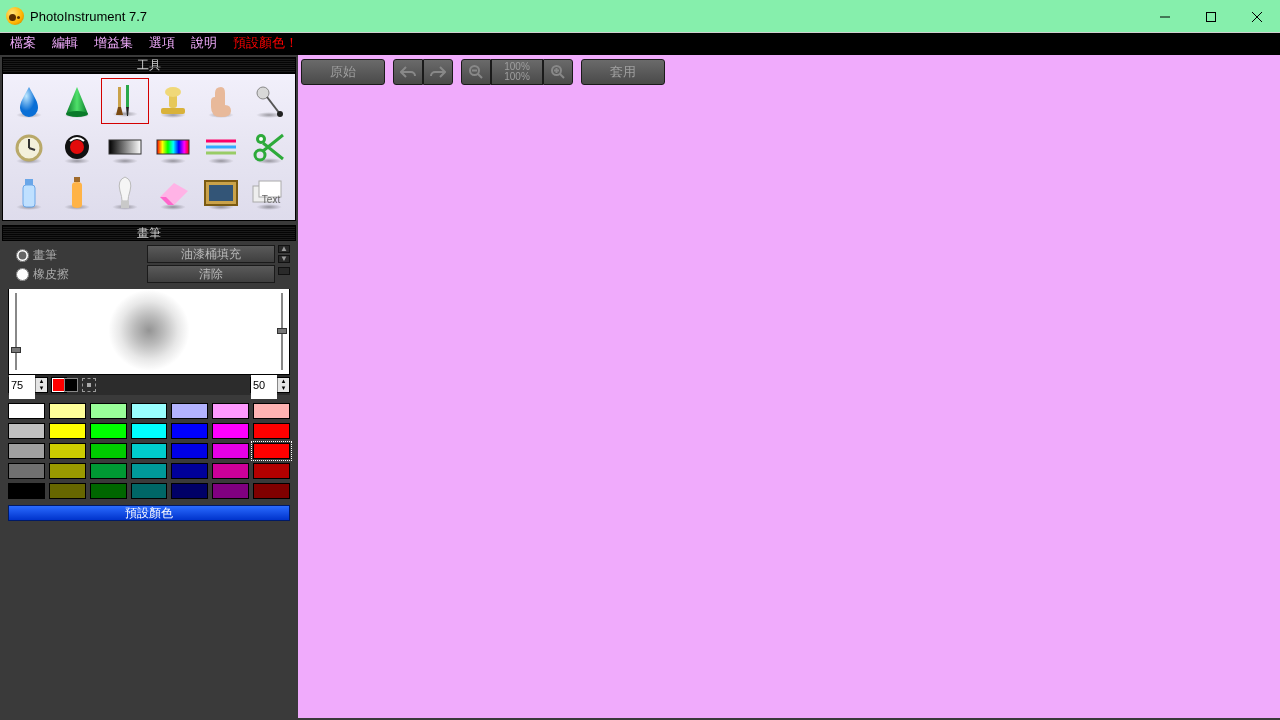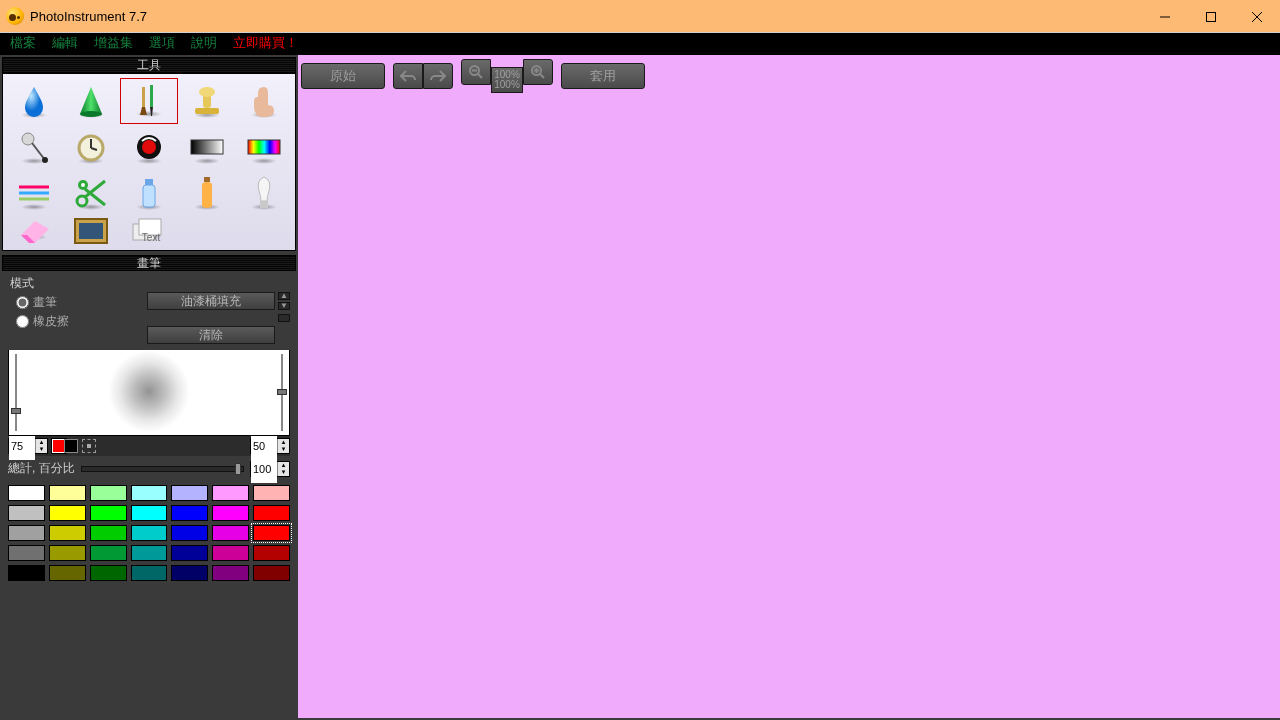--- a/index.html
+++ b/index.html
@@ -1,56 +1,56 @@
 <!DOCTYPE html>
 <html><head>
 <meta charset="utf-8">
 <style>
   * { box-sizing: border-box; margin: 0; padding: 0; user-select: none; }
   html, body { width: 1280px; height: 720px; font-family: "Microsoft JhengHei", "PingFang TC", sans-serif; font-size: 12px; overflow: hidden; }
   body { background: #3a3a3a; color: #cfcfcf; }
 
   
-  .titlebar { height: 33px; background: #fdba74; display: flex; align-items: center; padding: 0 6px; color: #000; position: relative; border-bottom: 1px solid #d0d0d0; }
+  .titlebar { height: 33px; background: #86efac; display: flex; align-items: center; padding: 0 6px; color: #000; position: relative; border-bottom: 1px solid #d0d0d0; }
   .titlebar .app-icon { width: 18px; height: 18px; border-radius: 50%; background: radial-gradient(circle at 35% 35%, #ffe37a 0%, #ffb300 60%, #b36b00 100%); margin-right: 6px; display:flex; align-items:center; justify-content:center;}
   .titlebar .app-icon::after{content:""; width:7px; height:7px; border-radius:50%; background:#5a2f00; box-shadow: 6px 0 0 -2px #5a2f00; transform: translate(-3px,1px);}
   .titlebar .title { font-size: 13px; color: #000; }
   .winctrls { position: absolute; right: 0; top: 0; height: 33px; display: flex; }
   .winctrls div { width: 46px; height: 33px; display: flex; align-items: center; justify-content: center; color: #000; }
   .winctrls svg { stroke: #000; stroke-width: 1; fill: none; }
 
   
   .menubar { height: 20px; background: #000; display: flex; align-items: center; padding: 0 2px; font-size: 13px; }
-  .menubar .mitem { padding: 1px 8px; color: #15803d; }
+  .menubar .mitem { padding: 1px 8px; color: #f0abfc; }
   .menubar .mitem.buy { color: #ff0000; }
 
   .workspace { display: flex; height: calc(720px - 33px - 20px - 2px); background: #3a3a3a; border-top: 2px solid #000; }
 
   
   .left { width: 298px; flex: 0 0 298px; background: #3a3a3a; display: flex; flex-direction: column; }
   .panel { margin: 2px; }
   .panel-header { height: 16px; background: linear-gradient(#2a2a2a,#000,#2a2a2a); background:#000; color: #cfcfcf; text-align: center; font-size: 12px; line-height: 15px; border:1px solid #000; }
   .panel-header span{display:inline-block;}
   .panel-header { background: repeating-linear-gradient(0deg,#1a1a1a 0px,#1a1a1a 1px,#050505 1px,#050505 2px); }
 
   
-  .tools-body { background: linear-gradient(#f2f0fb,#e7e5f2 50%,#dedcec); border: 1px solid #000; padding: 4px 2px; display: grid; grid-template-columns: repeat(5, 1fr); grid-template-rows: repeat(3, 46px); gap: 0px 0px; }
+  .tools-body { background: linear-gradient(#f2f0fb,#e7e5f2 50%,#dedcec); border: 1px solid #000; padding: 4px 2px; display: grid; grid-template-columns: repeat(6, 1fr); grid-template-rows: repeat(3, 46px); gap: 0px 0px; }
   .tool { display: flex; align-items: center; justify-content: center; position:relative; }
   .tool.selected { border: 1px solid #d40000; }
   .tool .shadow{position:absolute; bottom:6px; left:50%; transform:translateX(-50%); width:26px; height:6px; border-radius:50%; background:radial-gradient(ellipse at center, rgba(0,0,0,.35), rgba(0,0,0,0) 70%);}
   .tool svg{position:relative; z-index:1;}
 
   
   .opts-body { background: #3a3a3a; padding: 4px 6px 6px 6px; }
   .radio { display: flex; align-items: center; color: #aaa; font-size: 12px; padding-left:8px; margin-top:2px;}
   .radio input { margin-right: 4px; accent-color:#666; }
   .btn { background: linear-gradient(#5a5a5a,#3f3f3f); border: 1px solid #1a1a1a; color: #b8b8b8; text-align: center; font-size: 12px; height: 18px; line-height: 16px; }
   .btn.wide { width: 128px; }
   .mode-left{display:flex; flex-direction:column;}
-  .mode-right{display:flex; flex-direction:column; gap:16px;}
+  .mode-right{display:flex; flex-direction:column; gap:2px;}
   .mode-wrap{display:flex; align-items:flex-start; justify-content:space-between;}
   .mode-label{color:#cfcfcf; padding-left:2px;}
   .arrow-stack{display:flex; flex-direction:column; gap:2px; margin-left:3px;}
   .arrow-stack div{width:12px; height:8px; background:#2a2a2a; border:1px solid #111; font-size:8px; line-height:6px; text-align:center; color:#999;}
   .swap-btn{width:12px; height:12px; border:1px solid #111; background:#2a2a2a; margin-top:2px;}
 
   
   .preview-wrap { background: #3a3a3a; padding: 0 6px 4px 6px; }
   .preview-head { display:flex; justify-content:space-between; color:#fff; font-size:12px; background:#000; padding:0 4px; height:15px; align-items:center;}
   .preview-body { background:#fff; height: 86px; position:relative; display:flex; border:1px solid #000; border-top:none;}
@@ -119,21 +119,21 @@
       </div>
   </div>
 </div>
 
 <div class="menubar">
   <div class="mitem">檔案</div>
   <div class="mitem">編輯</div>
   <div class="mitem">增益集</div>
   <div class="mitem">選項</div>
   <div class="mitem">說明</div>
-  <div class="mitem buy">立即購買！</div>
+  <div class="mitem buy">預設顏色！</div>
 </div>
 
 <div class="workspace">
 
   <div class="left">
 
     <div class="panel">
       <div class="panel-header"><span>工具</span></div>
       <div class="tools-body" id="tools-body">
           <div class="tool">
@@ -297,21 +297,20 @@
               <text x="20" y="25" font-size="10" fill="#666" text-anchor="middle">Text</text>
             </svg>
             <div class="shadow"></div>
           </div>
         </div>
     </div>
 
     <div class="panel">
       <div class="panel-header"><span>畫筆</span></div>
       <div class="opts-body">
-        <div class="mode-label">模式</div>
         <div class="mode-wrap">
           <div class="mode-left">
             <label class="radio">
                 <input type="radio" name="bm" checked="" style="">
                 <span>畫筆</span>
               </label>
             <label class="radio">
                 <input type="radio" name="bm" style="">
                 <span>橡皮擦</span>
               </label>
@@ -363,33 +362,20 @@
           <div class="numbox">
             <input value="50" style="">
             <div class="spin">
                 <div>▴</div>
                 <div>▾</div>
               </div>
           </div>
         </div>
       </div>
 
-      <div class="opacity-row">
-        <div class="label">總計, 百分比</div>
-        <div class="hslider">
-            <div class="hthumb" style="left:calc(100% - 8px)"></div>
-          </div>
-        <div class="numbox">
-          <input value="100" style="">
-          <div class="spin">
-              <div>▴</div>
-              <div>▾</div>
-            </div>
-        </div>
-      </div>
 
       <div class="palette" id="palette">
           <div class="sw" style="background: rgb(255, 255, 255);"></div>
           <div class="sw" style="background: rgb(255, 255, 153);"></div>
           <div class="sw" style="background: rgb(153, 255, 153);"></div>
           <div class="sw" style="background: rgb(153, 255, 255);"></div>
           <div class="sw" style="background: rgb(179, 179, 255);"></div>
           <div class="sw" style="background: rgb(255, 153, 255);"></div>
           <div class="sw" style="background: rgb(255, 179, 179);"></div>
           <div class="sw" style="background: rgb(192, 192, 192);"></div>
@@ -414,20 +400,21 @@
           <div class="sw" style="background: rgb(204, 0, 153);"></div>
           <div class="sw" style="background: rgb(179, 0, 0);"></div>
           <div class="sw" style="background: rgb(0, 0, 0);"></div>
           <div class="sw" style="background: rgb(102, 102, 0);"></div>
           <div class="sw" style="background: rgb(0, 102, 0);"></div>
           <div class="sw" style="background: rgb(0, 102, 102);"></div>
           <div class="sw" style="background: rgb(0, 0, 102);"></div>
           <div class="sw" style="background: rgb(128, 0, 128);"></div>
           <div class="sw" style="background: rgb(128, 0, 0);"></div>
         </div>
+      <div class="default-btn">預設顏色</div>
     </div>
   </div>
 
   <div class="right">
     <div class="top-toolbar">
       <div class="tb-btn txt">原始</div>
       <div class="tb-group">
         <div class="tb-btn tb-icon">
             <svg width="16" height="14" viewBox="0 0 16 14">
               <path d="M6 2 L1 7 L6 12 M1 7 H11 A4 4 0 0 1 15 11" fill="none" stroke="#888" stroke-width="2"></path>
@@ -440,21 +427,21 @@
           </div>
       </div>
       <div class="tb-group">
         <div class="tb-btn tb-icon">
             <svg width="16" height="16">
               <circle cx="6.5" cy="6.5" r="4.5" fill="none" stroke="#888" stroke-width="2"></circle>
               <line x1="10" y1="10" x2="14" y2="14" stroke="#888" stroke-width="2"></line>
               <line x1="4" y1="6.5" x2="9" y2="6.5" stroke="#888" stroke-width="2"></line>
             </svg>
           </div>
-        <div class="tb-btn" style="width:32px;margin-top:8px;">
+        <div class="tb-btn" style="width:52px;">
           <div class="zoom-seg">
               <div class="zl">
                 <div>100%</div>
                 <div>100%</div>
               </div>
             </div>
         </div>
         <div class="tb-btn tb-icon">
             <svg width="16" height="16">
               <circle cx="6.5" cy="6.5" r="4.5" fill="none" stroke="#888" stroke-width="2"></circle>

